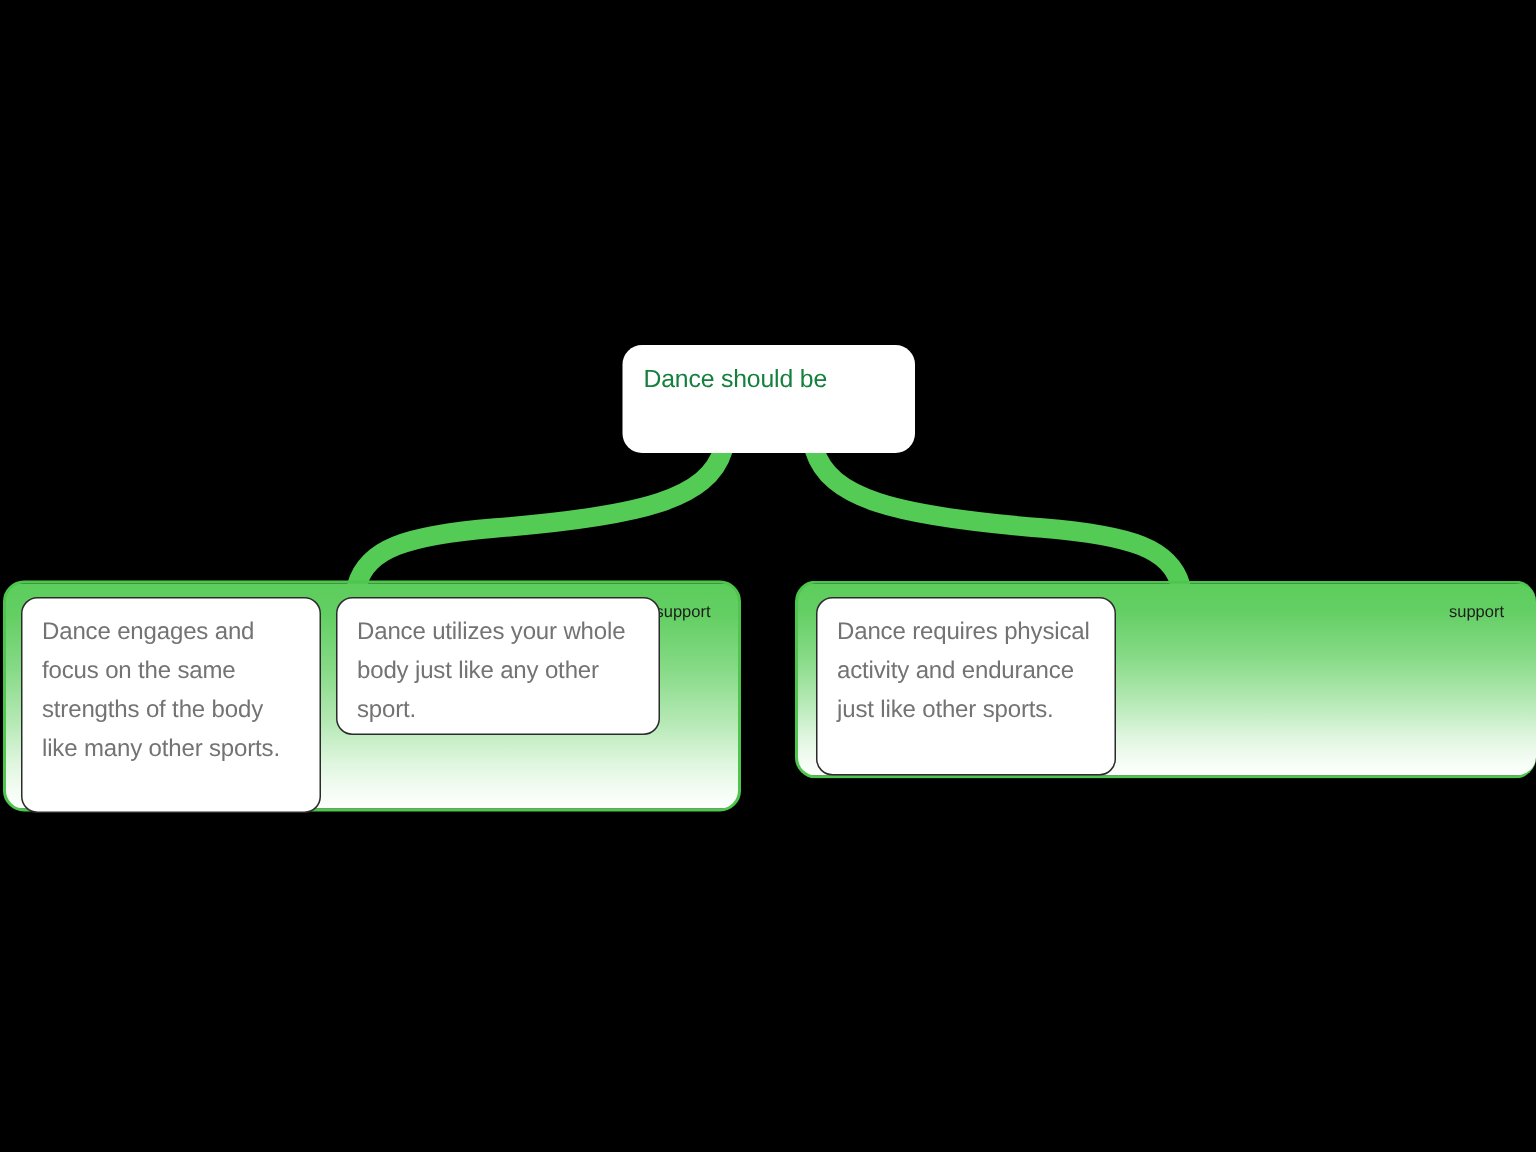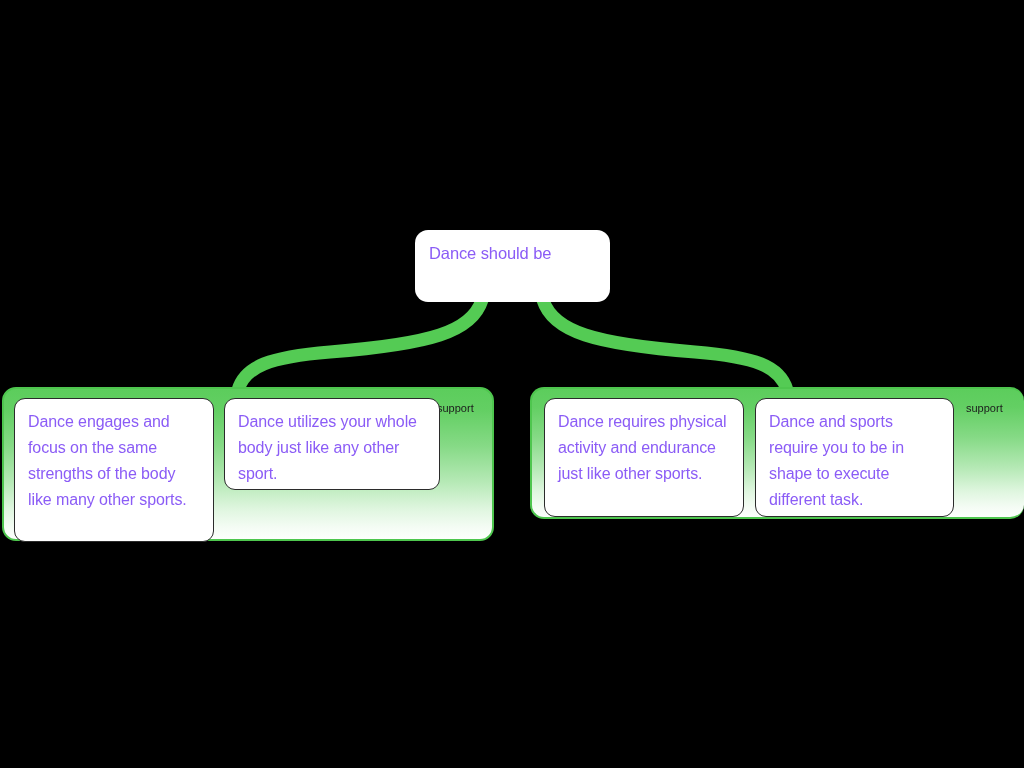--- a/index.html
+++ b/index.html
@@ -40,21 +40,21 @@
     width: 195px;
     height: 72px;
     background: #ffffff;
     border-radius: 13px;
     box-sizing: border-box;
     padding: 11px 14px 0 14px;
   }
   .root-node .node-text {
     font-size: 16.5px;
     line-height: 25px;
-    color: #8b5cf6;
+    color: #15803d;
     letter-spacing: -0.1px;
   }
 
   
   .support-panel {
     position: absolute;
     box-sizing: border-box;
     background: linear-gradient(to bottom,
                 #5ccd5c 0%,
                 #63cf63 14%,
@@ -97,21 +97,21 @@
     position: absolute;
     box-sizing: border-box;
     background: #ffffff;
     border: 1.6px solid #2b2b2b;
     border-radius: 11px;
     padding: 10px 13px 0 13px;
   }
   .reason-card .card-text {
     font-size: 16px;
     line-height: 26px;
-    color: #8b5cf6;
+    color: #737373;
     letter-spacing: -0.1px;
   }
 
   #card-0 { left: 14px;  top: 398px; width: 200px; height: 144px; }
   #card-1 { left: 224px; top: 398px; width: 216px; height: 92px;  }
   #card-2 { left: 544px; top: 398px; width: 200px; height: 119px; }
   #card-3 { left: 755px; top: 398px; width: 199px; height: 119px; }
 </style>
 </head>
 <body>
@@ -142,17 +142,14 @@
   <div class="reason-card" id="card-1">
     <div class="card-text">Dance utilizes your whole body just like any other sport.</div>
   </div>
 
   <div class="support-panel" id="panel-right"></div>
   <div class="support-label" id="support-label-right">support</div>
 
   <div class="reason-card" id="card-2">
     <div class="card-text">Dance requires physical activity and endurance just like other sports.</div>
   </div>
-  <div class="reason-card" id="card-3">
-    <div class="card-text">Dance and sports require you to be in shape to execute different task.</div>
-  </div>
 
 </div>
 
 </body></html>

